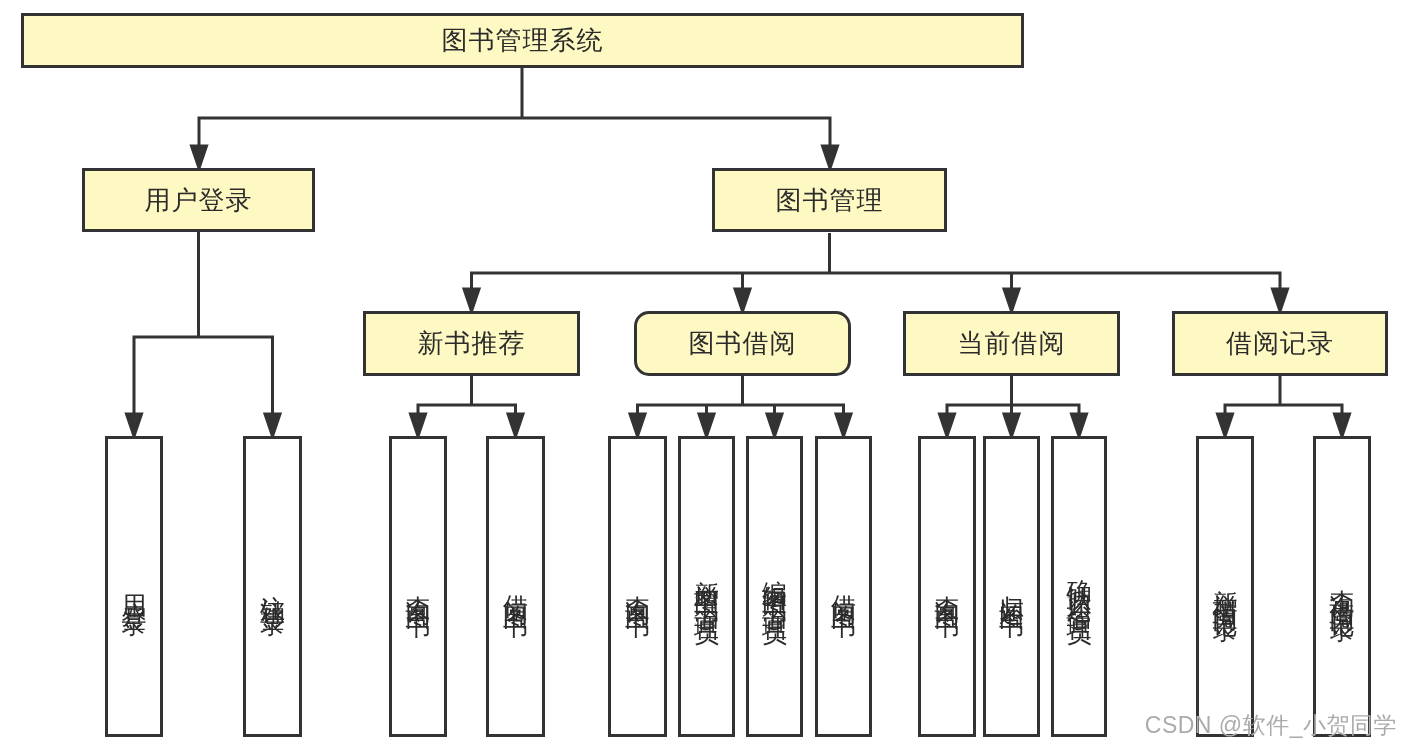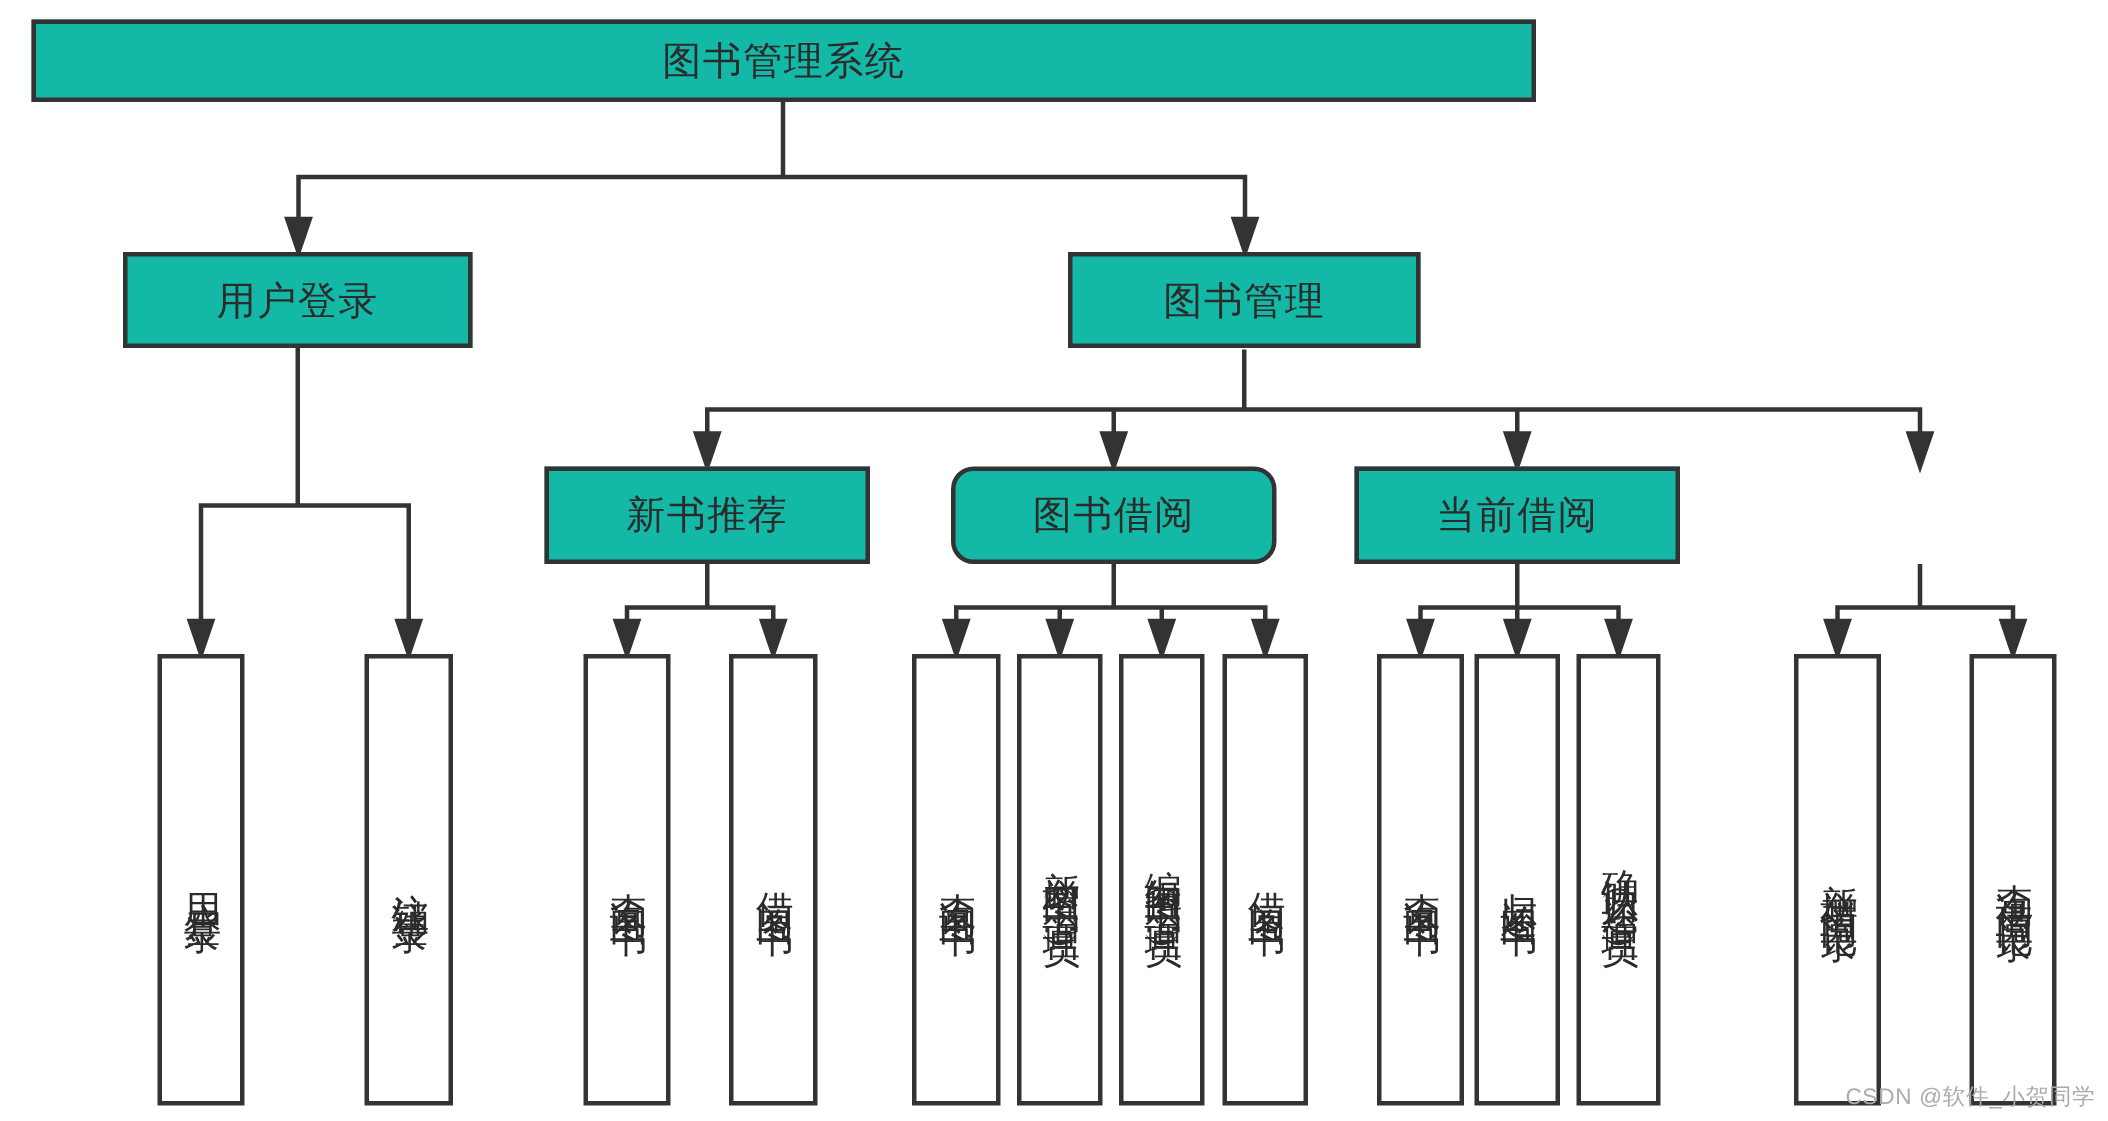--- a/index.html
+++ b/index.html
@@ -8,21 +8,21 @@
     width:1405px;height:747px;
     background:#ffffff;
     font-family:"Liberation Sans","DejaVu Sans",sans-serif;
     overflow:hidden;
   }
   #connector-layer{position:absolute;left:0;top:0;width:1405px;height:747px;}
   .hbox{
     position:absolute;
     box-sizing:border-box;
     border:3px solid #333333;
-    background:#14b8a6;
+    background:#fef9c3;
     display:flex;align-items:center;justify-content:center;
   }
   .hlabel{
     font-size:26px;
     color:#2b2b2b;
     letter-spacing:1px;
     white-space:nowrap;
   }
   .vbox{
     position:absolute;
@@ -37,21 +37,21 @@
     text-orientation:mixed;
     font-size:25px;
     letter-spacing:6px;
     color:#2b2b2b;
     white-space:nowrap;
     line-height:1;
   }
   #watermark{
     position:absolute;
     right:8px;bottom:6px;
-    font-size:15px;
+    font-size:23px;
     color:#ababab;
     letter-spacing:0.5px;
     z-index:5;
     white-space:nowrap;
   }
 </style>
 </head>
 <body>
 
 <div id="stage">
@@ -119,20 +119,23 @@
 
   <div class="hbox" style="left:363px;top:311px;width:217px;height:65px;font-family:Liberation Serif, serif;">
     <span class="hlabel">新书推荐</span>
   </div>
   <div class="hbox" style="left:634px;top:311px;width:217px;height:65px;border-radius:15px;">
     <span class="hlabel">图书借阅</span>
   </div>
   <div class="hbox" style="left:903px;top:311px;width:217px;height:65px;font-family:Liberation Mono, monospace;">
     <span class="hlabel">当前借阅</span>
   </div>
+  <div class="hbox" style="left:1172px;top:311px;width:216px;height:65px;">
+    <span class="hlabel">借阅记录</span>
+  </div>
 
   <div class="vbox" style="left:105px;">
     <span class="vlabel">用户登录</span>
   </div>
   <div class="vbox" style="left:243px;width:59px;">
     <span class="vlabel">注销登录</span>
   </div>
 
   <div class="vbox" style="left:389px;">
     <span class="vlabel">查询图书</span>

